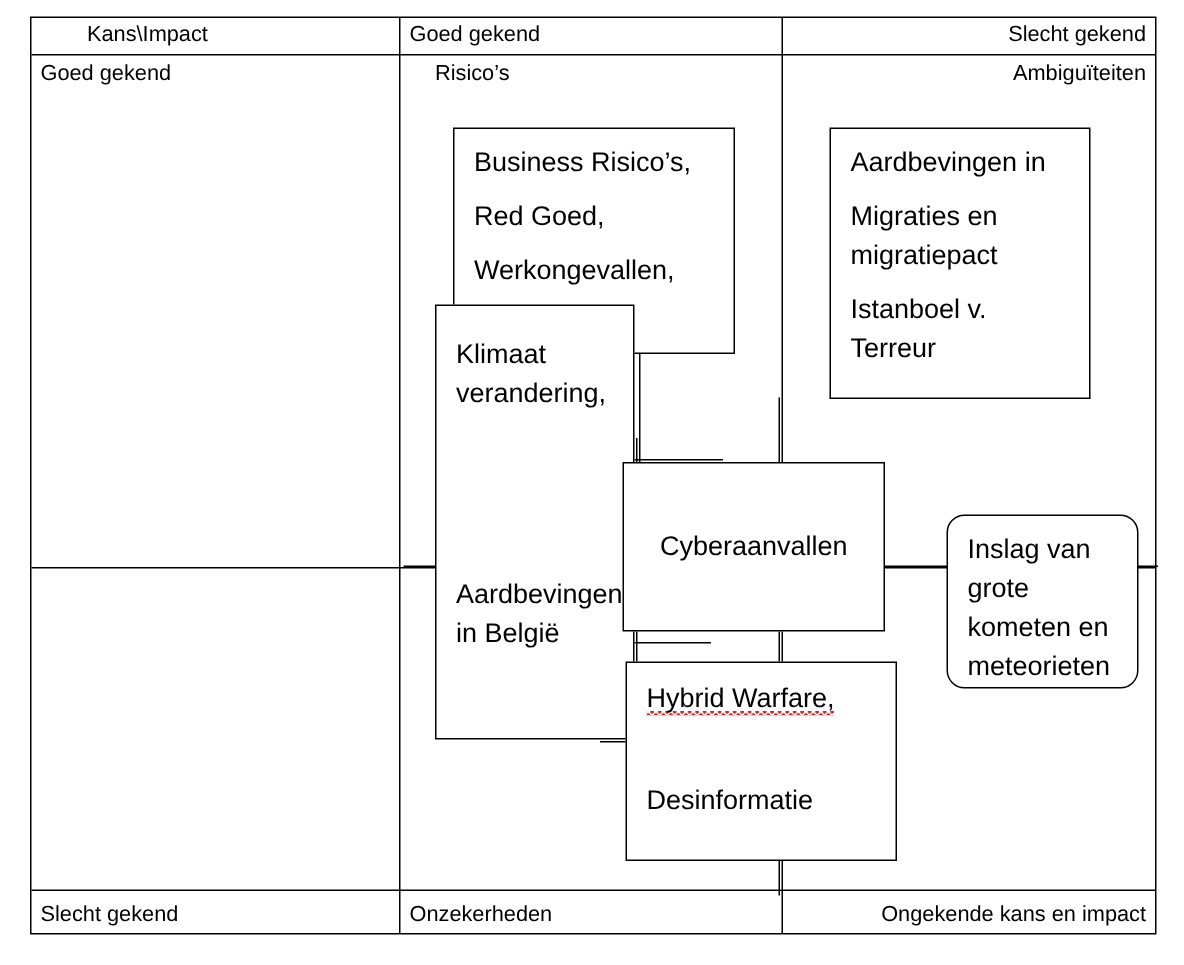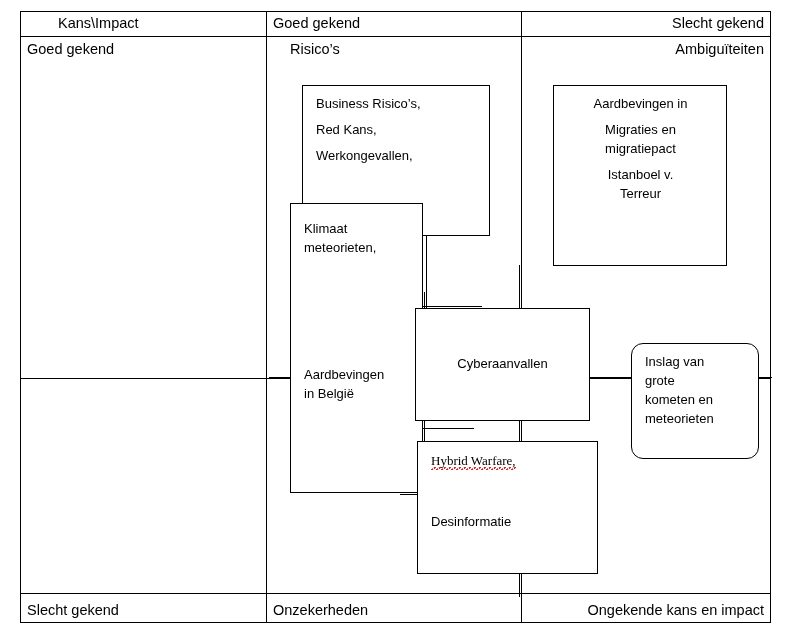--- a/index.html
+++ b/index.html
@@ -58,21 +58,21 @@
     z-index: 3;
   }
   .cell-label.right { text-align: right; }
 
   
   .tbox {
     position: absolute;
     box-sizing: border-box;
     border: 1.3px solid #000;
     background: #ffffff;
-    font-size: 13px;
+    font-size: 18px;
     line-height: 1.45;
     color: #000;
     z-index: 5;
     overflow: hidden;
   }
   .tbox .line { display: block; }
   .tbox .gap { display: block; height: 0.55em; }
   .tbox .pad { padding: 9px 12px 0 13px; }
 
   .tbox.center-txt {
@@ -83,21 +83,20 @@
 
   .spell {
     text-decoration: none;
     background-repeat: repeat-x;
     background-position: 0 1.08em;
     background-size: 5px 3px;
     background-image:
       radial-gradient(circle at 1.25px 2.6px, #cc2b2b 1.05px, rgba(0,0,0,0) 1.3px),
       radial-gradient(circle at 3.75px 0.5px, #cc2b2b 1.05px, rgba(0,0,0,0) 1.3px);
     padding-bottom: 2px;
-    font-family: Liberation Serif, serif;
   }
 
   
   .conn {
     position: absolute;
     background: #000;
     z-index: 4;
   }
   .conn.h { height: 1.3px; }
   .conn.v { width: 1.3px; }
@@ -155,39 +154,39 @@
   <div class="conn v" style="left:424px; top:420px; height:21px;"></div>
 
   <div class="conn v" style="left:519px; top:573px; height:24px;"></div>
 
   <div class="conn v" style="left:426px; top:232px; height:76px;"></div>
 
   <div class="tbox" style="left:302px; top:85px; width:188px; height:151px;">
     <div class="pad">
       <span class="line">Business Risico’s,</span>
       <span class="gap"></span>
-      <span class="line">Red Kans,</span>
+      <span class="line">Red Goed,</span>
       <span class="gap"></span>
       <span class="line">Werkongevallen,</span>
     </div>
   </div>
 
   <div class="tbox" style="left:290px; top:203px; width:133px; height:290px;">
     <div class="pad">
       <span class="gap"></span>
       <span class="line">Klimaat</span>
-      <span class="line">meteorieten,</span>
+      <span class="line">verandering,</span>
     </div>
     <div class="pad" style="padding-top:108px;">
       <span class="line">Aardbevingen</span>
       <span class="line">in België</span>
     </div>
   </div>
 
-  <div class="tbox" style="left:553px; top:85px; width:174px; height:181px;text-align:center;">
+  <div class="tbox" style="left:553px; top:85px; width:174px; height:181px;">
     <div class="pad">
       <span class="line">Aardbevingen in</span>
       <span class="gap"></span>
       <span class="line">Migraties en</span>
       <span class="line">migratiepact</span>
       <span class="gap"></span>
       <span class="line">Istanboel v.</span>
       <span class="line">Terreur</span>
     </div>
   </div>

